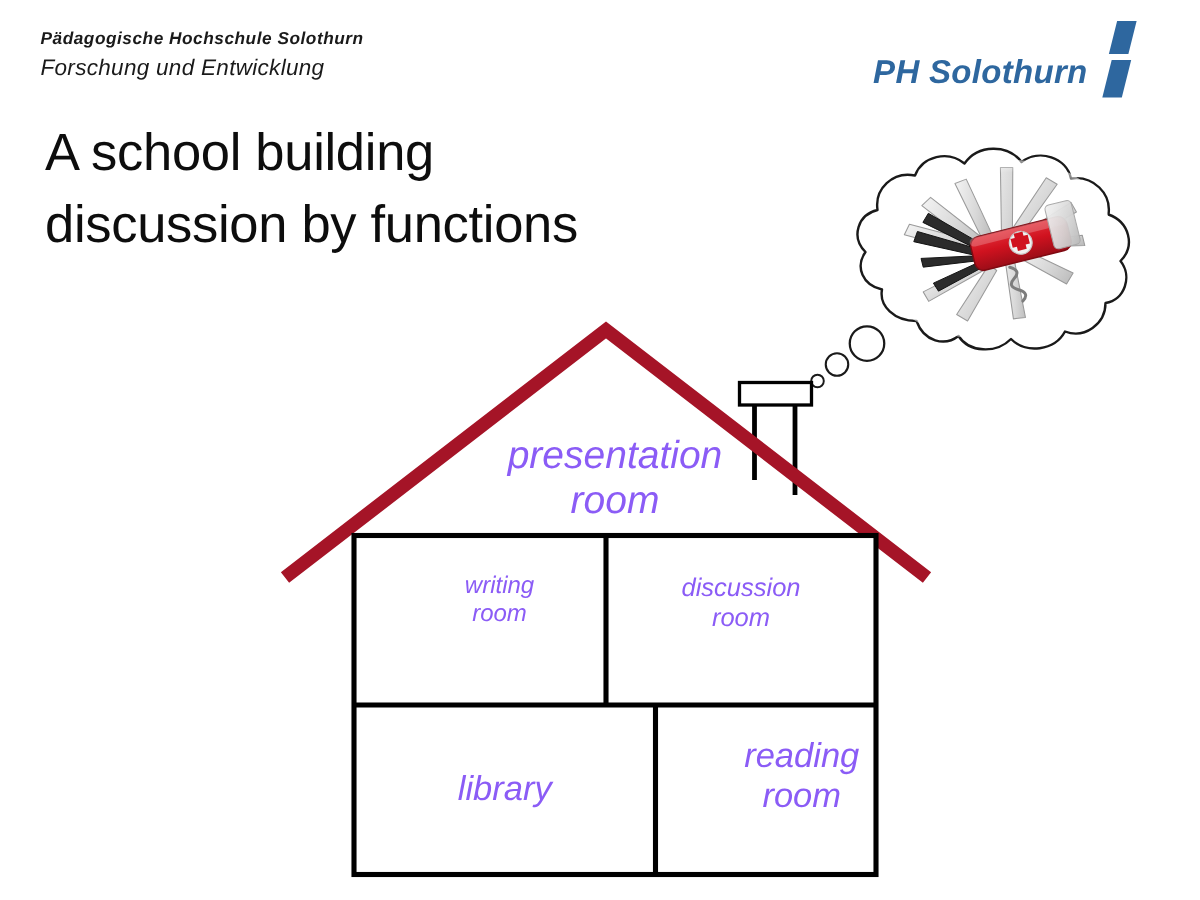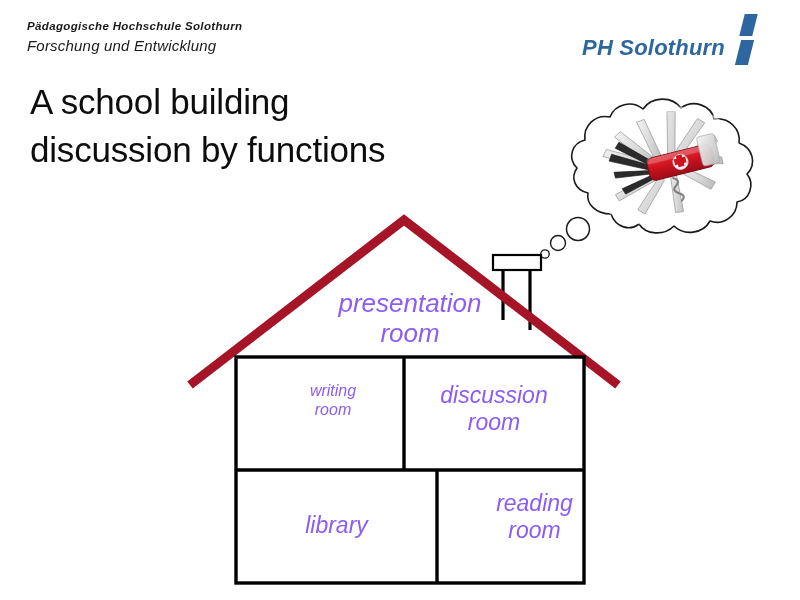--- a/index.html
+++ b/index.html
@@ -143,21 +143,21 @@
   .lbl-writing {
     left: 249px;
     top: 382px;
     width: 168px;
     font-size: 16px;
   }
   .lbl-discussion {
     left: 404px;
     top: 382px;
     width: 180px;
-    font-size: 23px;
+    font-size: 17px;
   }
   .lbl-library {
     left: 236px;
     top: 512px;
     width: 201px;
     font-size: 23px;
     text-align: center;
   }
   .lbl-reading {
     left: 437px;

